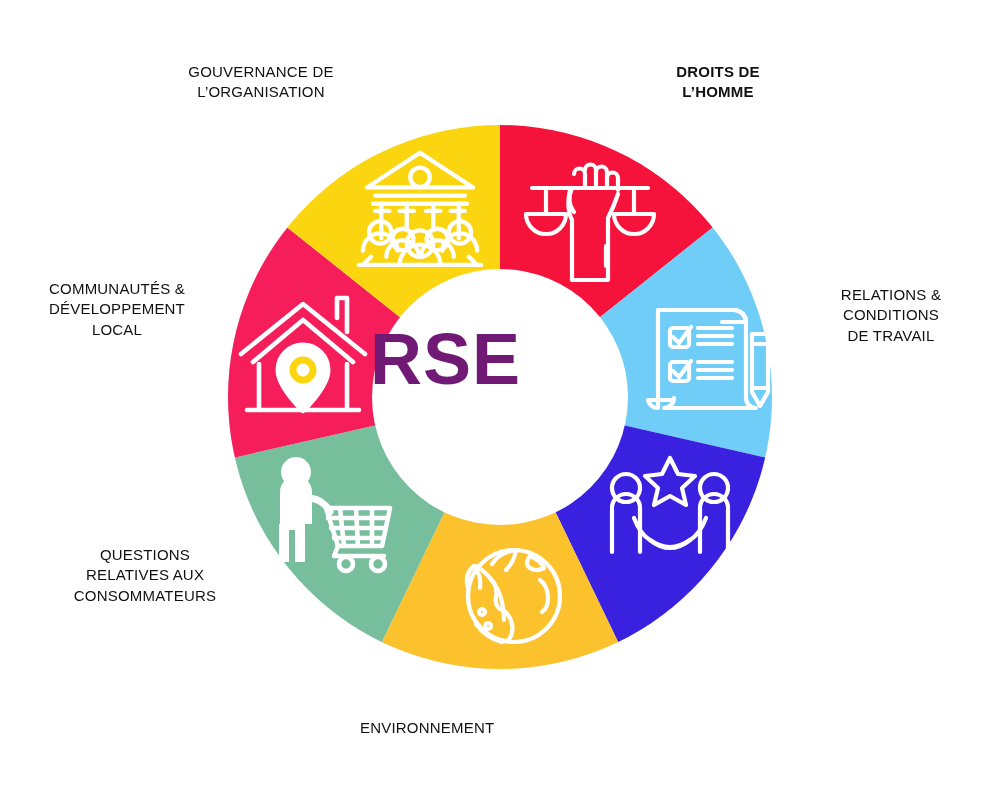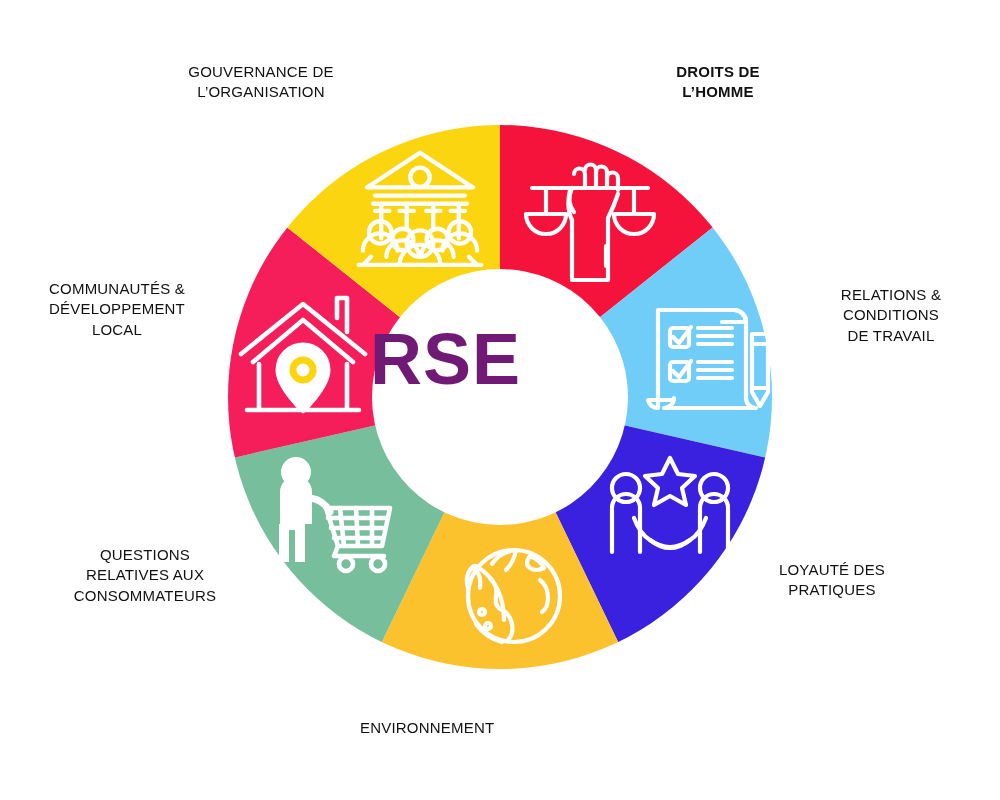--- a/index.html
+++ b/index.html
@@ -244,22 +244,20 @@
   <div class="ext-label lbl-gouvernance">GOUVERNANCE DE
  L’ORGANISATION</div>
 
   <div class="ext-label lbl-droits">DROITS DE
  L’HOMME</div>
 
   <div class="ext-label lbl-relations">RELATIONS &amp;
  CONDITIONS
  DE TRAVAIL</div>
 
-  <div class="ext-label lbl-loyaute">LOYAUTÉ DES
- PRATIQUES</div>
 
   <div class="ext-label lbl-environnement">ENVIRONNEMENT</div>
 
   <div class="ext-label lbl-questions">QUESTIONS
  RELATIVES AUX
  CONSOMMATEURS</div>
 
   <div class="ext-label lbl-communautes">COMMUNAUTÉS &amp;
  DÉVELOPPEMENT
  LOCAL</div>

